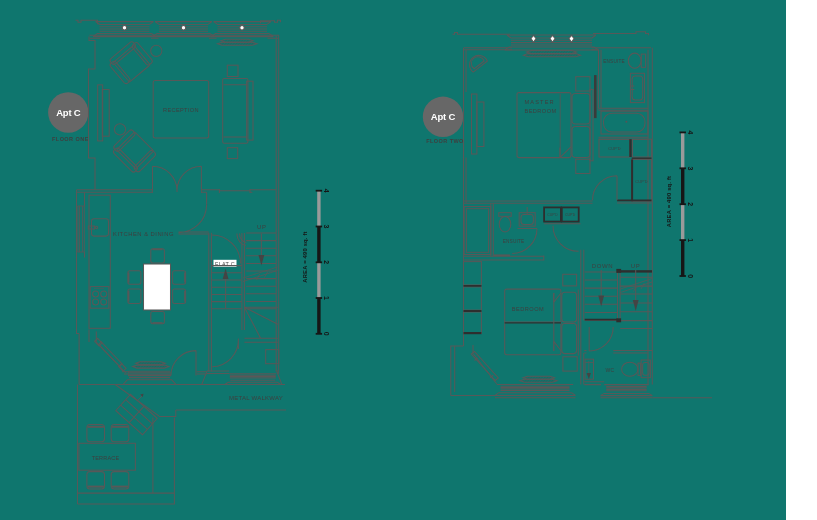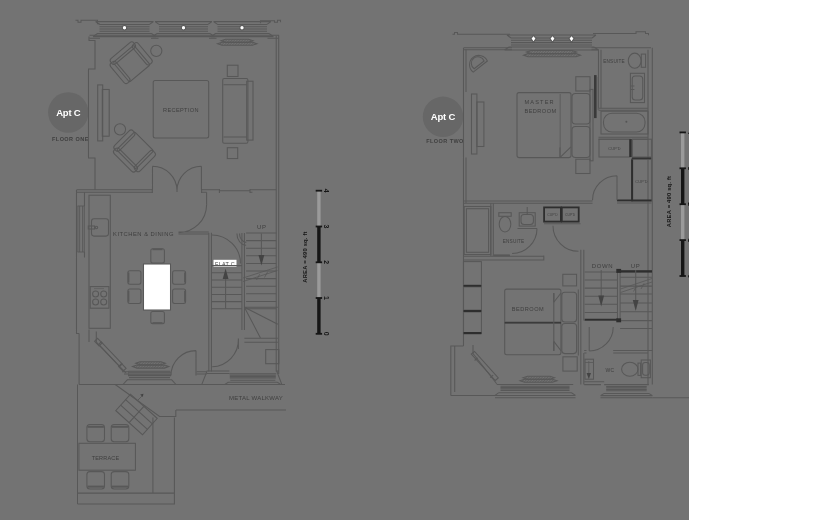--- a/index.html
+++ b/index.html
@@ -1,16 +1,16 @@
 <!DOCTYPE html>
 <html><head>
 <meta charset="utf-8">
 <style>
   html,body{margin:0;padding:0;background:#ffffff;}
-  .page{position:relative;width:689px;height:520px;background:#737373;overflow:hidden;}
+  .page{position:relative;width:786px;height:520px;background:#0f766e;overflow:hidden;}
   svg{position:absolute;left:0;top:0;}
   text{font-family:"Liberation Sans",sans-serif;fill:#3f3f3f;}
   text.w{fill:#ffffff;}
   text.k{fill:#161616;}
 </style>
 </head>
 <body>
 <div class="page">
 <svg width="817" height="520" viewBox="0 0 817 520" fill="none" stroke-linecap="butt">
 <defs>

